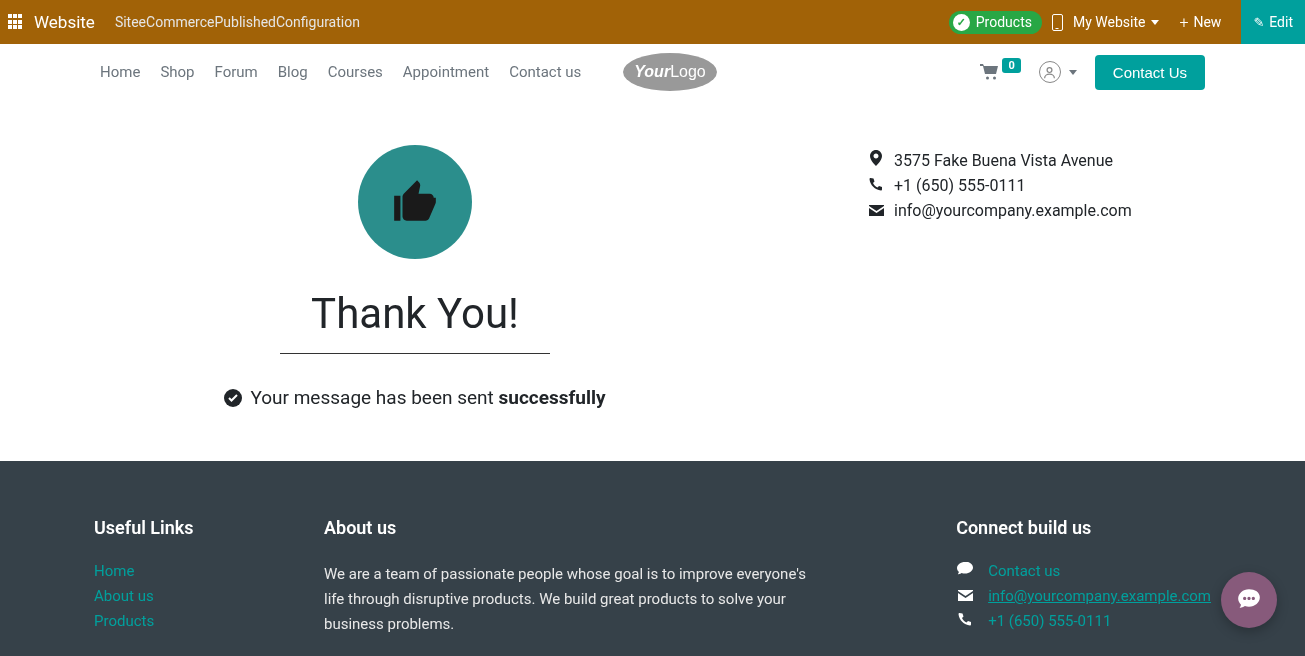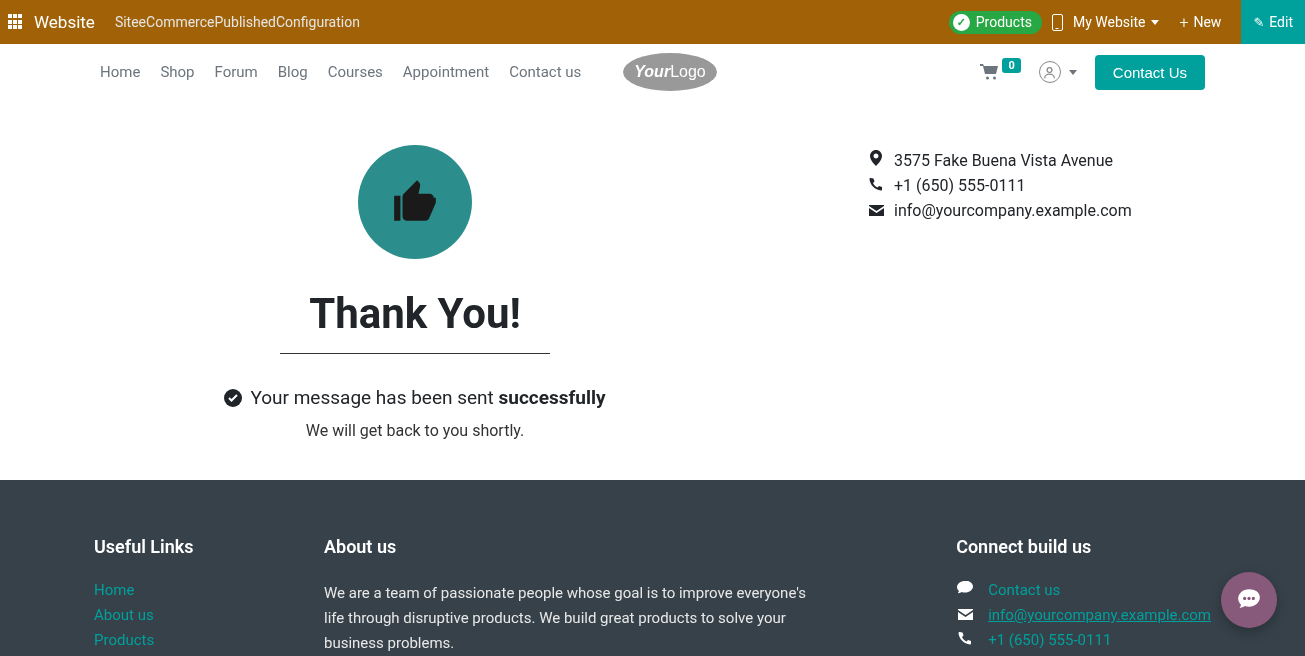--- a/index.html
+++ b/index.html
@@ -30,21 +30,21 @@
 .cart-badge{background:#00a09d;color:#fff;font-size:11px;font-weight:bold;padding:1px 6px;border-radius:3px;margin-left:2px;position:relative;top:-7px}
 .user-dd{display:flex;align-items:center;gap:8px;cursor:pointer}
 .user-circle{width:22px;height:22px;border:1.5px solid #888;border-radius:50%;display:flex;align-items:center;justify-content:center}
 .user-circle svg{width:13px;height:13px}
 .caret-dark{width:0;height:0;border-left:4px solid transparent;border-right:4px solid transparent;border-top:5px solid #6c757d}
 .contact-btn{background:#00a09d;color:#fff;padding:9px 18px;border-radius:4px;font-size:15px;cursor:pointer;border:none}
 .main{display:flex;padding:35px 100px 40px}
 .left{flex:0 0 630px;text-align:center}
 .thumb-circle{width:114px;height:114px;background:#2b8e8c;border-radius:50%;display:inline-flex;align-items:center;justify-content:center;margin-bottom:30px;margin-top:10px}
 .thumb-circle svg{width:50px;height:50px;fill:#1a1a1a}
-.thank-you{font-size:42px;font-weight:700;color:#212529;margin-bottom:15px}
+.thank-you{font-size:42px;font-weight:400;color:#212529;margin-bottom:15px}
 .hr-under{width:270px;height:1px;background:#333;margin:0 auto 32px}
 .success-line{font-size:19px;color:#212529;display:flex;align-items:center;justify-content:center;gap:8px;margin-bottom:12px}
 .success-line strong{font-weight:700}
 .check-badge{width:18px;height:18px}
 .shortly{font-size:16px;color:#333}
 .right{flex:1;padding-left:130px;padding-top:12px}
 .company-name{font-size:18px;font-weight:400;color:#212529;margin-bottom:10px}
 .info-line{display:flex;align-items:center;gap:8px;font-size:16px;color:#212529;padding:3px 0;margin-left:6px}
 .info-icon{width:20px;text-align:center;font-size:15px}
 .footer{background:#364149;color:#fff;padding:56px 94px 20px;height:300px}
@@ -149,21 +149,20 @@
     </div>
     <h1 class="thank-you">Thank You!</h1>
     <div class="hr-under"></div>
     <div class="success-line">
       <svg class="check-badge" viewBox="0 0 18 18">
           <circle cx="9" cy="9" r="9" fill="#212529"></circle>
           <path d="M5 9l2.5 2.5L13 6" stroke="#fff" stroke-width="2" fill="none"></path>
         </svg>
       <span><span>Your message has been sent </span><strong>successfully</strong></span>
     </div>
-    <div class="shortly">We will get back to you shortly.</div>
   </div>
   <div class="right">
     <div class="info-line">
       <span class="info-icon"><svg width="12" height="16" viewBox="0 0 12 16">
             <path fill="#212529" d="M6 0C2.7 0 0 2.7 0 6c0 4.5 6 10 6 10s6-5.5 6-10c0-3.3-2.7-6-6-6zm0 8.5C4.6 8.5 3.5 7.4 3.5 6S4.6 3.5 6 3.5 8.5 4.6 8.5 6 7.4 8.5 6 8.5z"></path>
           </svg></span>
       <span>3575 Fake Buena Vista Avenue</span>
     </div>
     <div class="info-line">
       <span class="info-icon"><svg width="14" height="14" viewBox="0 0 14 14">

